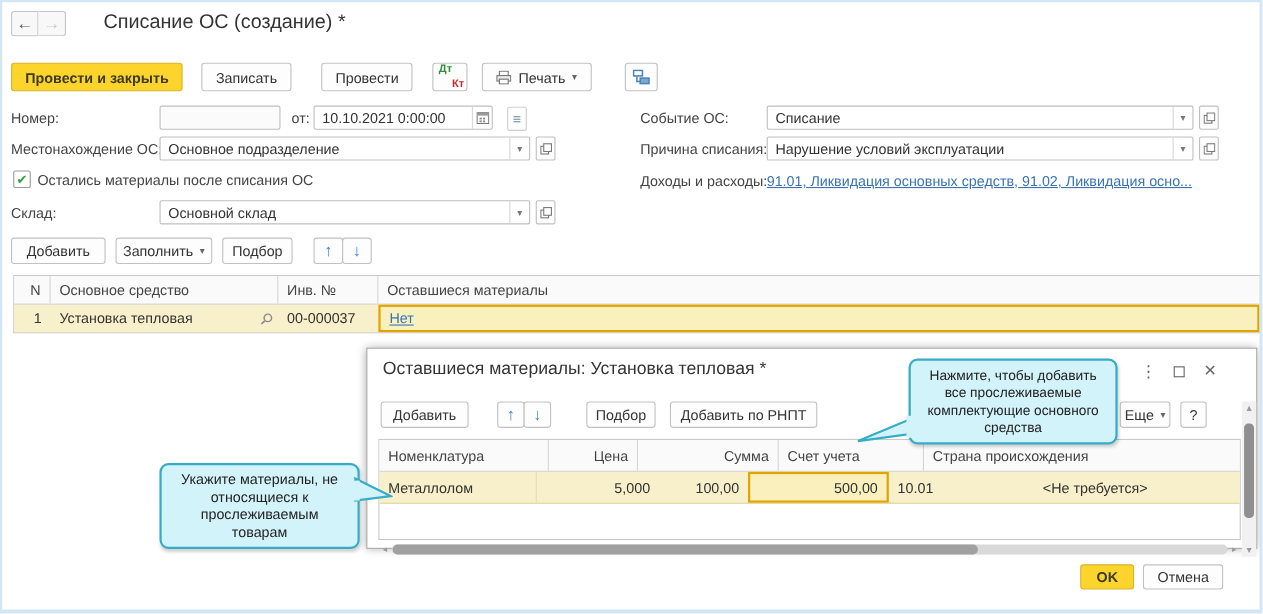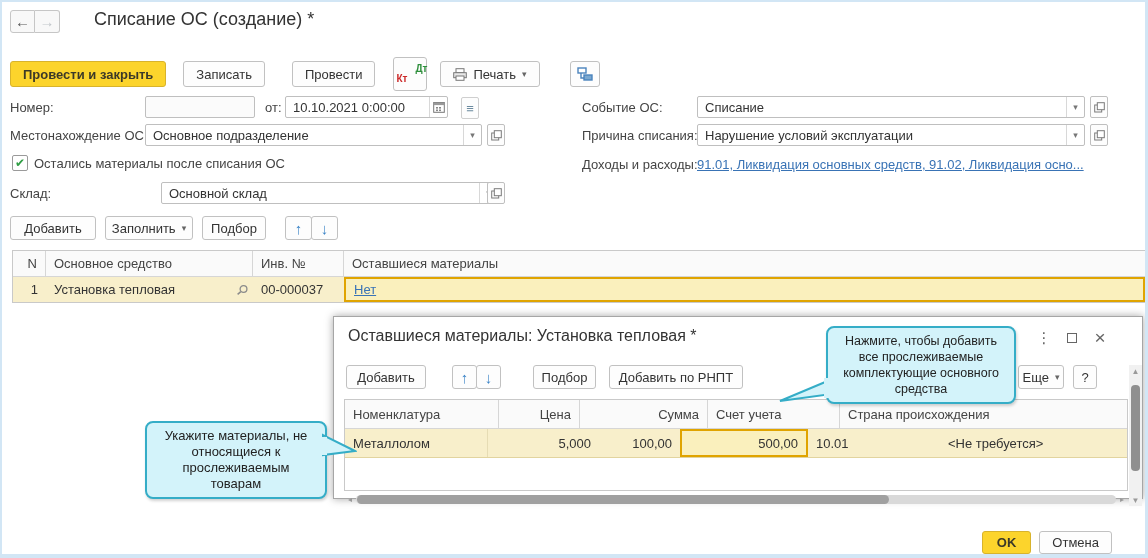--- a/index.html
+++ b/index.html
@@ -31,21 +31,21 @@
   .arrow-btn { width:27px; height:24px; display:inline-flex; align-items:center; justify-content:center; background:#fdfdfd; border:1px solid #c1c1c1; border-radius:3px; color:#3e86c8; font-weight:bold; font-size:15px; }
 
   
   .navgroup { position:absolute; left:10px; top:10px; display:flex; }
   .nav-btn { width:25px; height:23px; display:flex; align-items:center; justify-content:center; background:#f8f8f8; border:1px solid #c6c6c6; font-size:15px; }
   .nav-btn.back { border-radius:3px 0 0 3px; color:#555; }
   .nav-btn.fwd  { border-radius:0 3px 3px 0; color:#c3c7cb; border-left:none; }
   .title { position:absolute; left:94px; top:9px; font-size:18px; color:#333; }
 
   .toolbar { position:absolute; left:10px; top:57px; display:flex; align-items:center; }
-  .dtkt { width:32px; height:26px; padding:16px; flex-direction:column; line-height:10px; font-size:10px; font-weight:bold; }
+  .dtkt { width:32px; height:26px; padding:0; flex-direction:row; line-height:10px; font-size:10px; font-weight:bold; }
   .dtkt .dt { color:#2e8f3c; align-self:flex-start; margin-left:5px; }
   .dtkt .kt { color:#cc2a2a; align-self:flex-end; margin-right:3px; }
 
   
   .check { position:absolute; left:12px; top:155px; width:16px; height:16px; border:1px solid #9a9a9a; border-radius:2px; background:#fff; display:flex; align-items:center; justify-content:center; color:#2f9e44; font-size:12px; font-weight:bold; }
   .link { color:#3973b5; text-decoration:underline; cursor:pointer; white-space:nowrap; }
 
   
   .cmdbar { position:absolute; left:10px; top:216px; display:flex; align-items:center; }
 
@@ -83,21 +83,21 @@
   .x1 { width:154px; } .x1a { width:142px; } .x1b { width:12px; border-left:1px solid #e6dcb4; padding:0 !important; }
   .x2 { width:100px; } .x3 { width:81px; } .x4 { width:128px; } .x5 { width:132px; } .x6 { flex:1; }
 
   .vscroll { position:absolute; left:795px; top:48px; width:13px; height:141px; background:#f1f1f1; }
   .vscroll .a { position:absolute; left:0; width:13px; height:12px; display:flex; align-items:center; justify-content:center; color:#9a9a9a; font-size:8px; }
   .vscroll .thumb { position:absolute; left:2px; top:20px; width:9px; height:86px; background:#8f8f8f; border-radius:4px; }
   .hscroll { position:absolute; left:10px; top:176px; width:784px; height:13px; display:flex; align-items:center; }
   .hscroll .a { width:12px; color:#9a9a9a; font-size:8px; text-align:center; }
   .htrack { flex:1; height:9px; background:#d9d9d9; border-radius:5px; position:relative; }
   .hthumb { position:absolute; left:1px; top:0; height:9px; width:70%; background:#a0a0a0; border-radius:5px; }
-  .mo-footer { position:absolute; right:30px; top:214px; display:flex; }
+  .mo-footer { position:absolute; right:30px; top:196px; display:flex; }
   .btn-ok { height:23px; padding:0 14px; font-weight:bold; }
   .btn-cancel { height:23px; margin-left:8px; border-radius:3px; }
 
   svg { display:block; }
 </style>
 </head>
 <body>
 
 <div class="page">
 
@@ -180,21 +180,21 @@
         </svg>
       </span>
   </div>
 
   <div class="check">
     <span>✔</span>
   </div>
   <div class="lbl" style="left:34px; top:156px;">Остались материалы после списания ОС</div>
 
   <div class="lbl" style="left:10px; top:186px;">Склад:</div>
-  <div class="field" style="left:145px; top:182px; width:337px;margin-left:16px;">
+  <div class="field" style="left:145px; top:182px; width:337px;">
     <span class="val">Основной склад</span>
     <span class="combo-btn">
         <span>▾</span>
       </span>
   </div>
   <div class="sq-btn" style="left:487px; top:182px;">
     <span>
         <svg width="11" height="11" viewBox="0 0 11 11">
           <rect x="0.7" y="3" width="7" height="7" fill="#fff" stroke="#7a7a7a"></rect>
           <rect x="3.3" y="0.7" width="7" height="7" fill="#fff" stroke="#7a7a7a"></rect>

